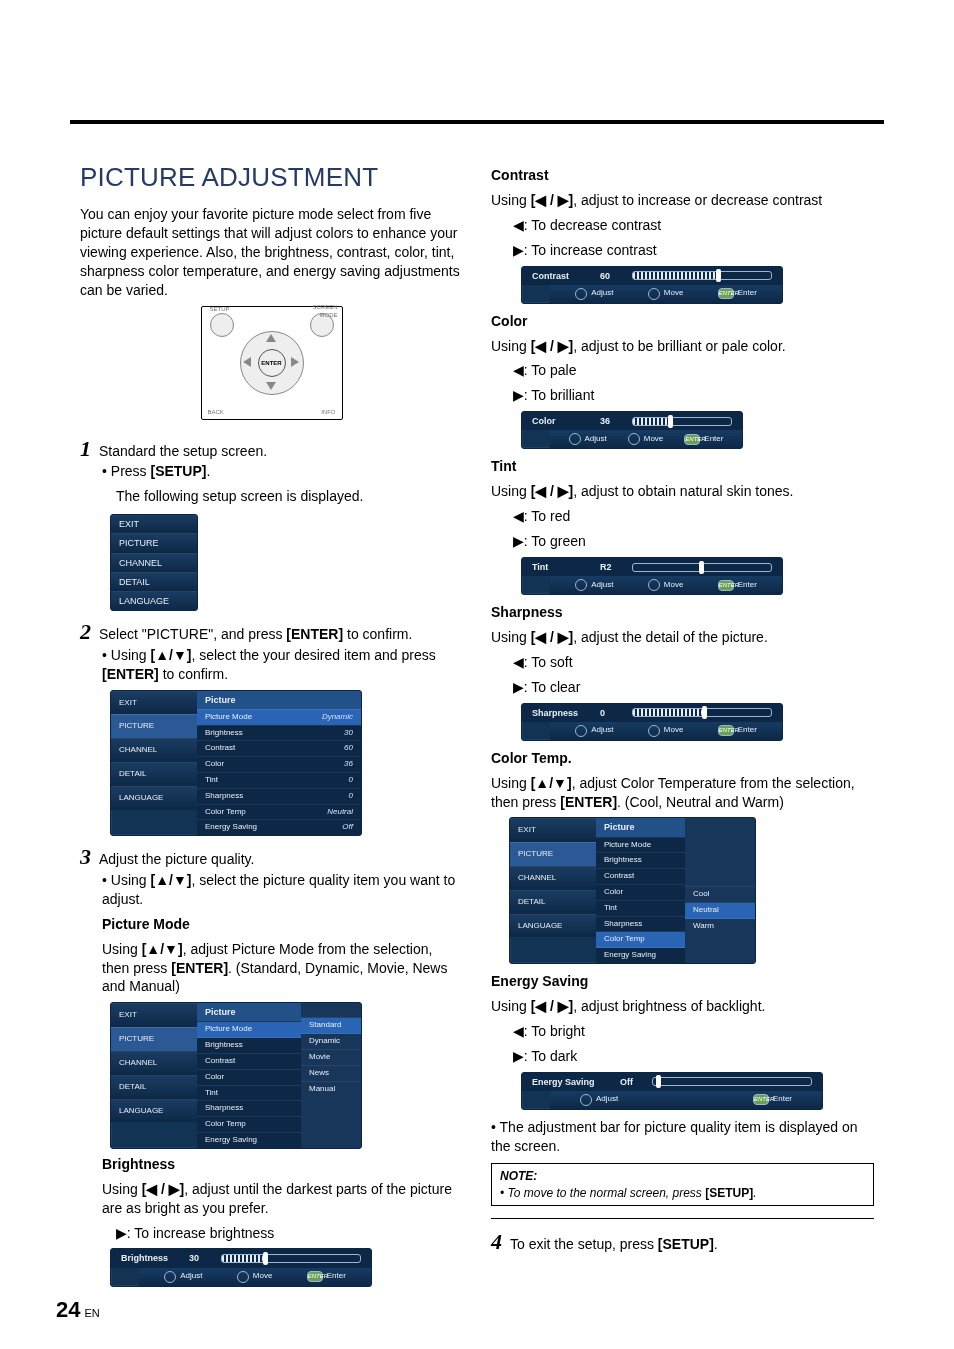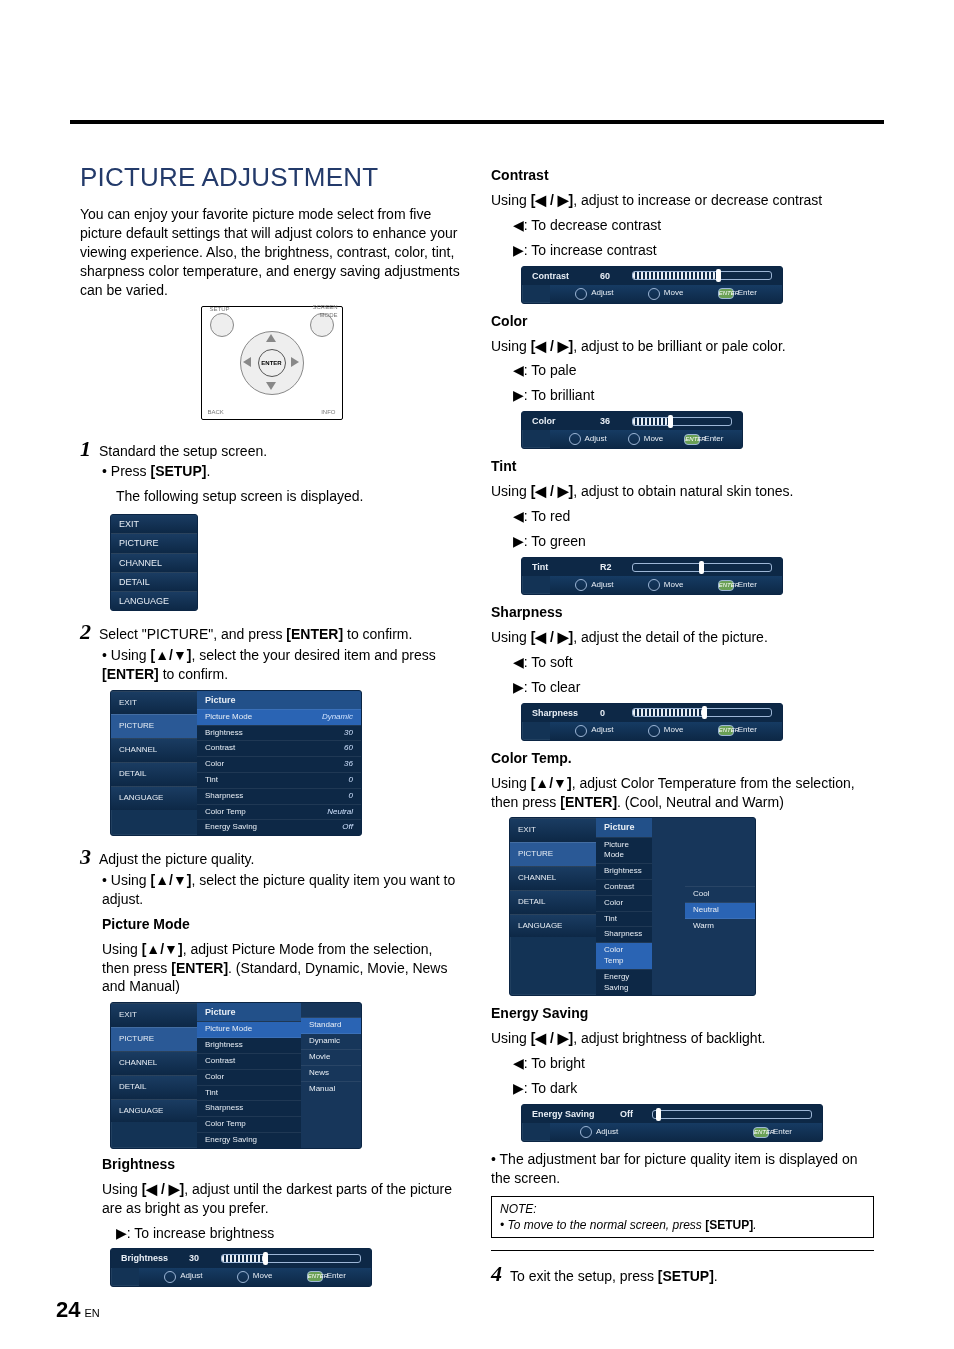--- a/index.html
+++ b/index.html
@@ -63,21 +63,21 @@
   .remote .sm1{width:22px;height:22px;left:8px;top:6px;}
   .remote .sm2{width:22px;height:22px;right:8px;top:6px;}
   .remote .lbl{position:absolute;font-size:6px;color:#777;}
   .remote .arr{position:absolute;width:0;height:0;}
   .remote .au{left:64px;top:27px;border-left:5px solid transparent;border-right:5px solid transparent;border-bottom:8px solid #888;}
   .remote .ad{left:64px;top:75px;border-left:5px solid transparent;border-right:5px solid transparent;border-top:8px solid #888;}
   .remote .al{left:41px;top:50px;border-top:5px solid transparent;border-bottom:5px solid transparent;border-right:8px solid #888;}
   .remote .ar{left:89px;top:50px;border-top:5px solid transparent;border-bottom:5px solid transparent;border-left:8px solid #888;}
 
   .notebox{border:1px solid #000;padding:4px 8px;margin-top:8px;font-size:12px;}
-  .notebox .nh{font-weight:normal;font-style:italic;}
+  .notebox .nh{font-weight:bold;font-style:italic;}
   .notebox .nb{font-style:italic;}
   .notebox .nb .bold{font-style:normal;}
 
   .pnum{position:absolute;left:56px;bottom:24px;font-size:22px;font-weight:bold;}
   .pnum .en{font-size:11px;font-weight:normal;margin-left:4px;vertical-align:baseline;}
 
   .divider-line{border:none;border-top:1px solid #000;margin:12px 0;}
 </style>
 </head>
 <body>
@@ -453,21 +453,21 @@
                   </tr>
               <tr>
                     <td class="sel">Color Temp</td>
                   </tr>
               <tr>
                     <td>Energy Saving</td>
                   </tr>
             </tbody>
               </table>
           </div>
-          <div style="width:70px;background:#17365a;padding-left:33px;">
+          <div style="width:70px;background:#17365a;">
             <div style="height:68px;"></div>
             <table>
               <tbody>
                   <tr>
                     <td>Cool</td>
                   </tr>
               <tr>
                     <td class="sel">Neutral</td>
                   </tr>
               <tr>

